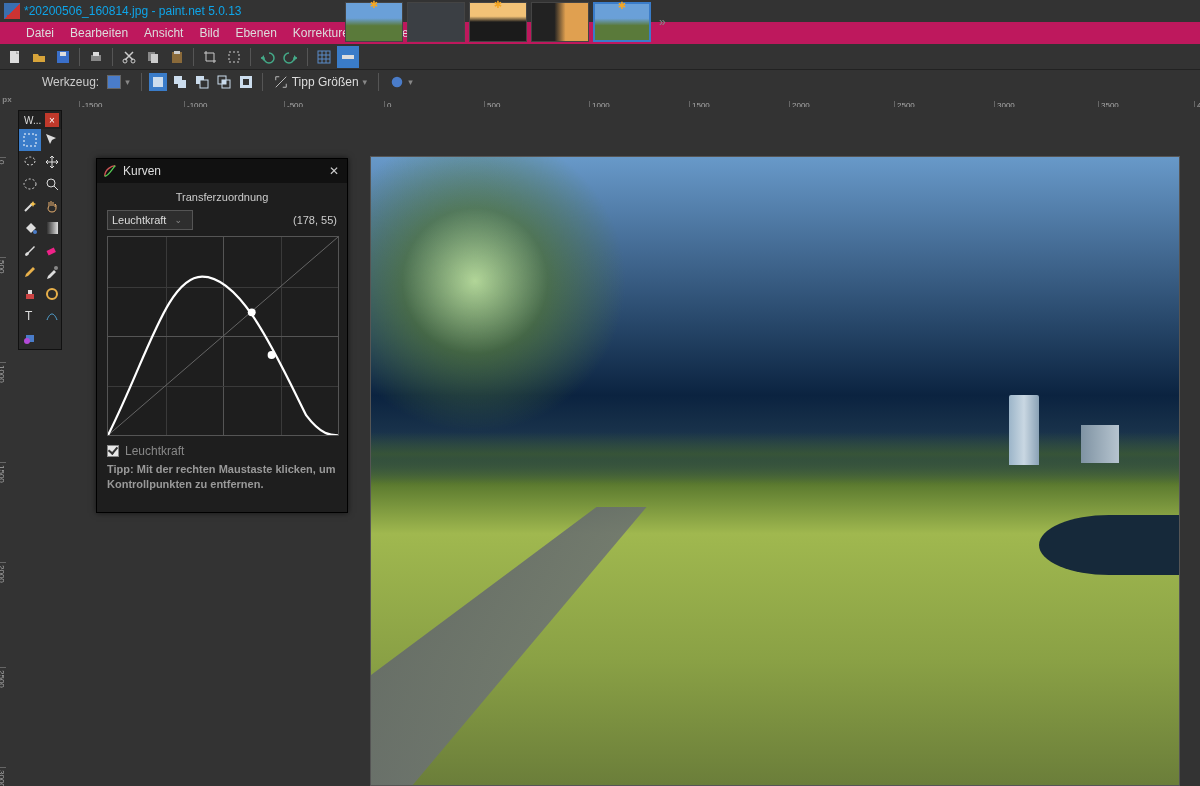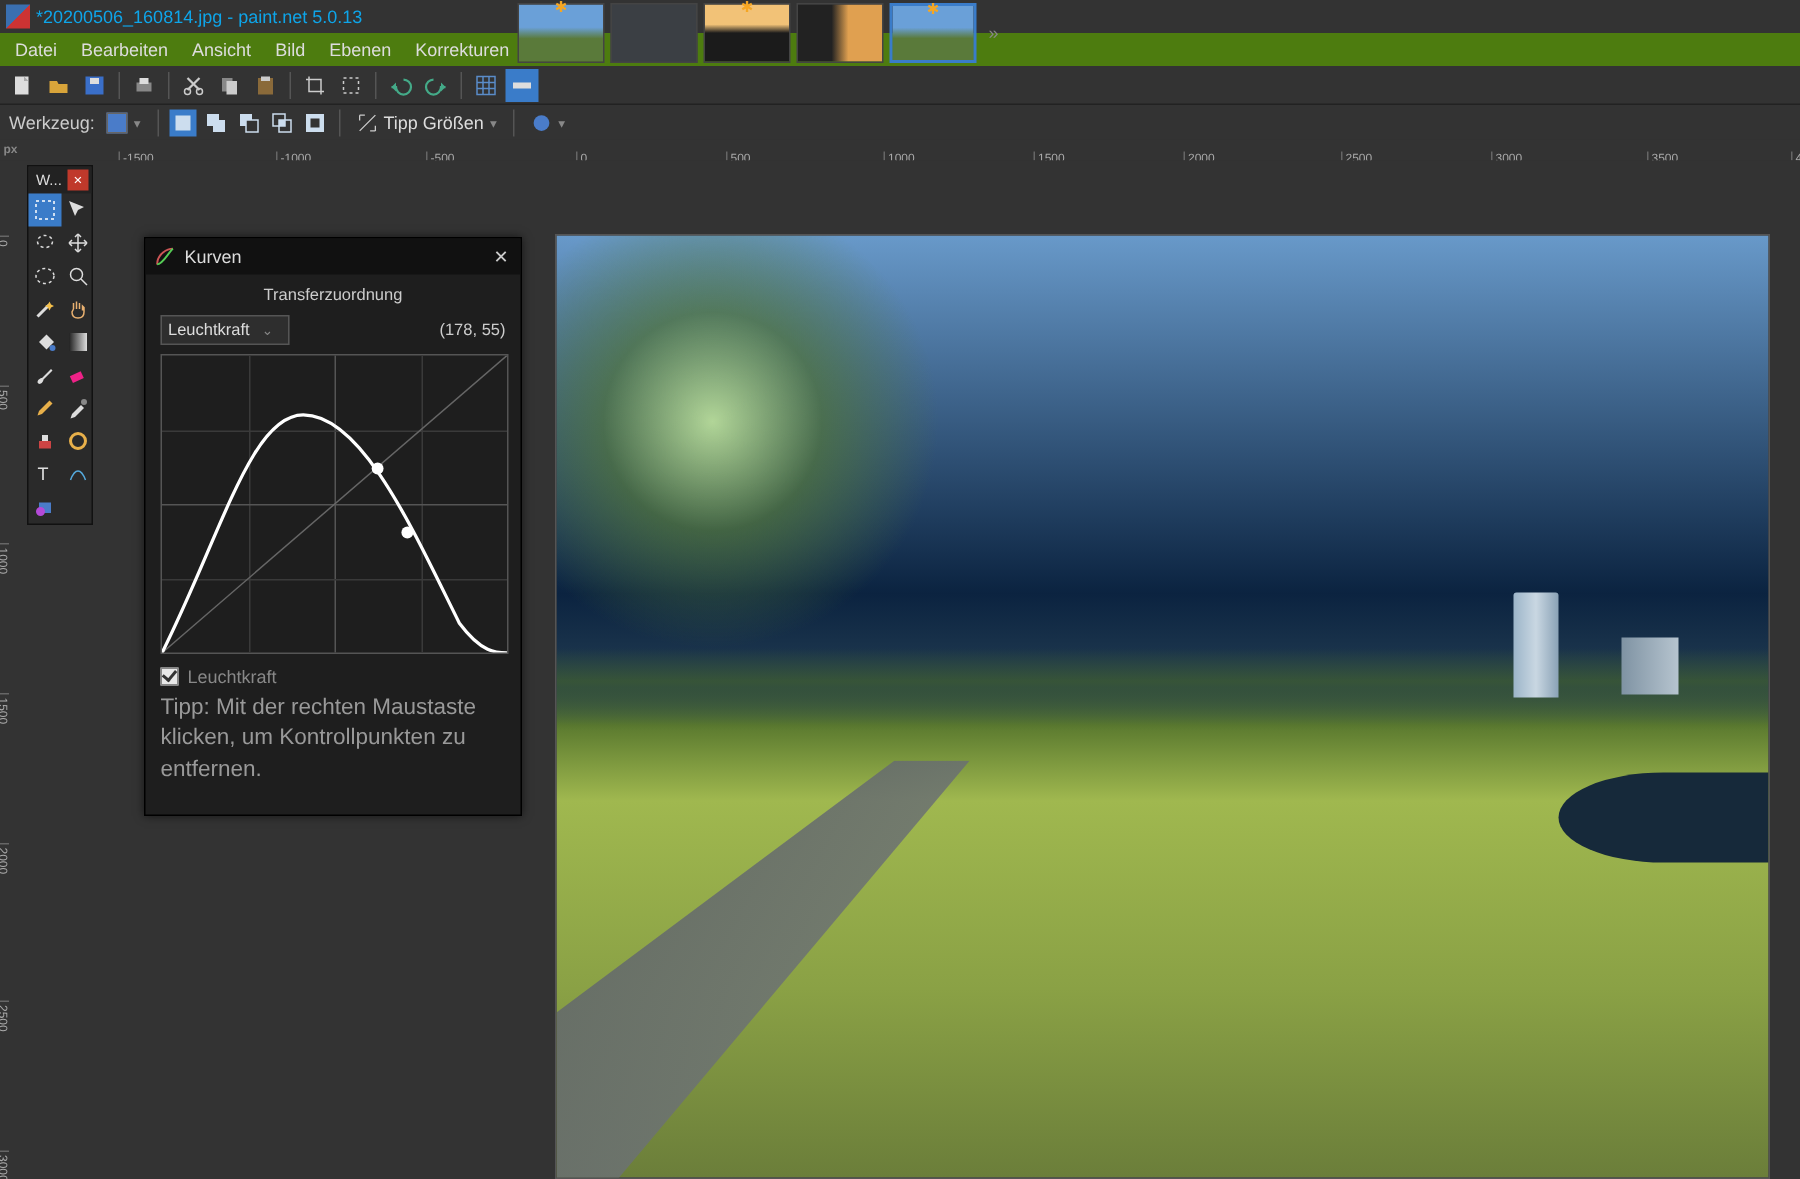--- a/index.html
+++ b/index.html
@@ -4,32 +4,32 @@
 <style>
   * { box-sizing: border-box; margin: 0; padding: 0; font-family: "Segoe UI", Arial, sans-serif; }
   body { background: #333; color: #ddd; width: 1200px; height: 786px; overflow: hidden; font-size: 12px; position: relative; }
 
   
   .titlebar { background: #333; height: 22px; display: flex; align-items: center; padding: 0 4px; gap: 4px; }
   .app-icon { width: 16px; height: 16px; background: linear-gradient(135deg,#3a6fb0 50%,#c33 50%); }
   .title-text { font-size: 12px; color: #0ea5e9; }
 
   
-  .menubar { background: #4d7c0f; height: 22px; display: flex; align-items: center; padding: 0 2px; }
+  .menubar { background: #be185d; height: 22px; display: flex; align-items: center; padding: 0 18px; }
   .menu-item { padding: 3px 8px; font-size: 12px; cursor: default; }
 
   
   .toolbar { background: #333; display: flex; align-items: center; padding: 2px 4px; gap: 2px; height: 26px; border-bottom: 1px solid #222; }
   .tb-btn { width: 22px; height: 22px; display: flex; align-items: center; justify-content: center; color: #bbb; }
   .tb-btn svg { display: block; }
   .tb-sep { width: 1px; height: 18px; background: #555; margin: 0 3px; }
 
   
   .toolbar2 { background: #333; display: flex; align-items: center; padding: 2px 6px; gap: 4px; height: 24px; }
-  .label { font-size: 12px; color: #ccc; }
+  .label { font-size: 12px; color: #ccc; margin-left: 36px; }
   .swatch { width: 14px; height: 14px; background: #4a7cc9; border: 1px solid #666; }
   .dropdown-mini { display: flex; align-items: center; gap: 4px; padding: 1px 4px; }
   .chev { font-size: 9px; color: #888; }
   .grid-icon { width: 18px; height: 18px; display: flex; align-items: center; justify-content: center; }
   .all-sizes { display: flex; align-items: center; gap: 4px; padding: 0 4px; }
 
   
   .thumbs { position: absolute; top: 0; left: 345px; height: 44px; display: flex; gap: 4px; align-items: center; }
   .thumb { width: 58px; height: 40px; background: #222; border: 1px solid #444; position: relative; }
   .thumb.active { border: 2px solid #3a7cc9; }
@@ -79,21 +79,21 @@
   .row { display: flex; align-items: center; justify-content: space-between; margin-bottom: 6px; gap: 6px; }
   .select { background: #2e2e2e; border: 1px solid #555; padding: 2px 4px; display: flex; align-items: center; gap: 8px; font-size: 11px; color: #ddd; min-width: 86px; height: 20px; }
   .coord { font-size: 11px; color: #ccc; }
   .curve-box { width: 232px; height: 200px; border: 1px solid #555; background: #1e1e1e; position: relative; }
   .curve-box .grid-line { position: absolute; background: #3a3a3a; }
   .curve-box .grid-line.hi { background: #555; }
   .curve-box svg { position: absolute; inset: 0; }
   .check-row { display: flex; align-items: center; gap: 6px; margin: 8px 0 4px; }
   .check { width: 12px; height: 12px; background: #e8e8e8; border: 1px solid #888; position: relative; }
   .check::after { content: ""; position: absolute; left: 2px; top: -1px; width: 4px; height: 7px; border: solid #333; border-width: 0 2px 2px 0; transform: rotate(40deg); }
-  .tip { font-size: 15px; color: #999; line-height: 1.35; margin-bottom: 10px; }
+  .tip { font-size: 11px; color: #999; line-height: 1.35; margin-bottom: 10px; font-weight: bold; }
   .dlg-buttons { display: flex; gap: 10px; justify-content: space-between; }
   .btn { background: #2e2e2e; border: 1px solid #555; color: #ddd; font-size: 12px; width: 74px; height: 22px; display: flex; align-items: center; justify-content: center; }
   .btn.primary { border: 1px solid #3a7cc9; background: #333; }
 
   
   .ic { width: 16px; height: 16px; }
 </style>
 </head>
 <body>
 

